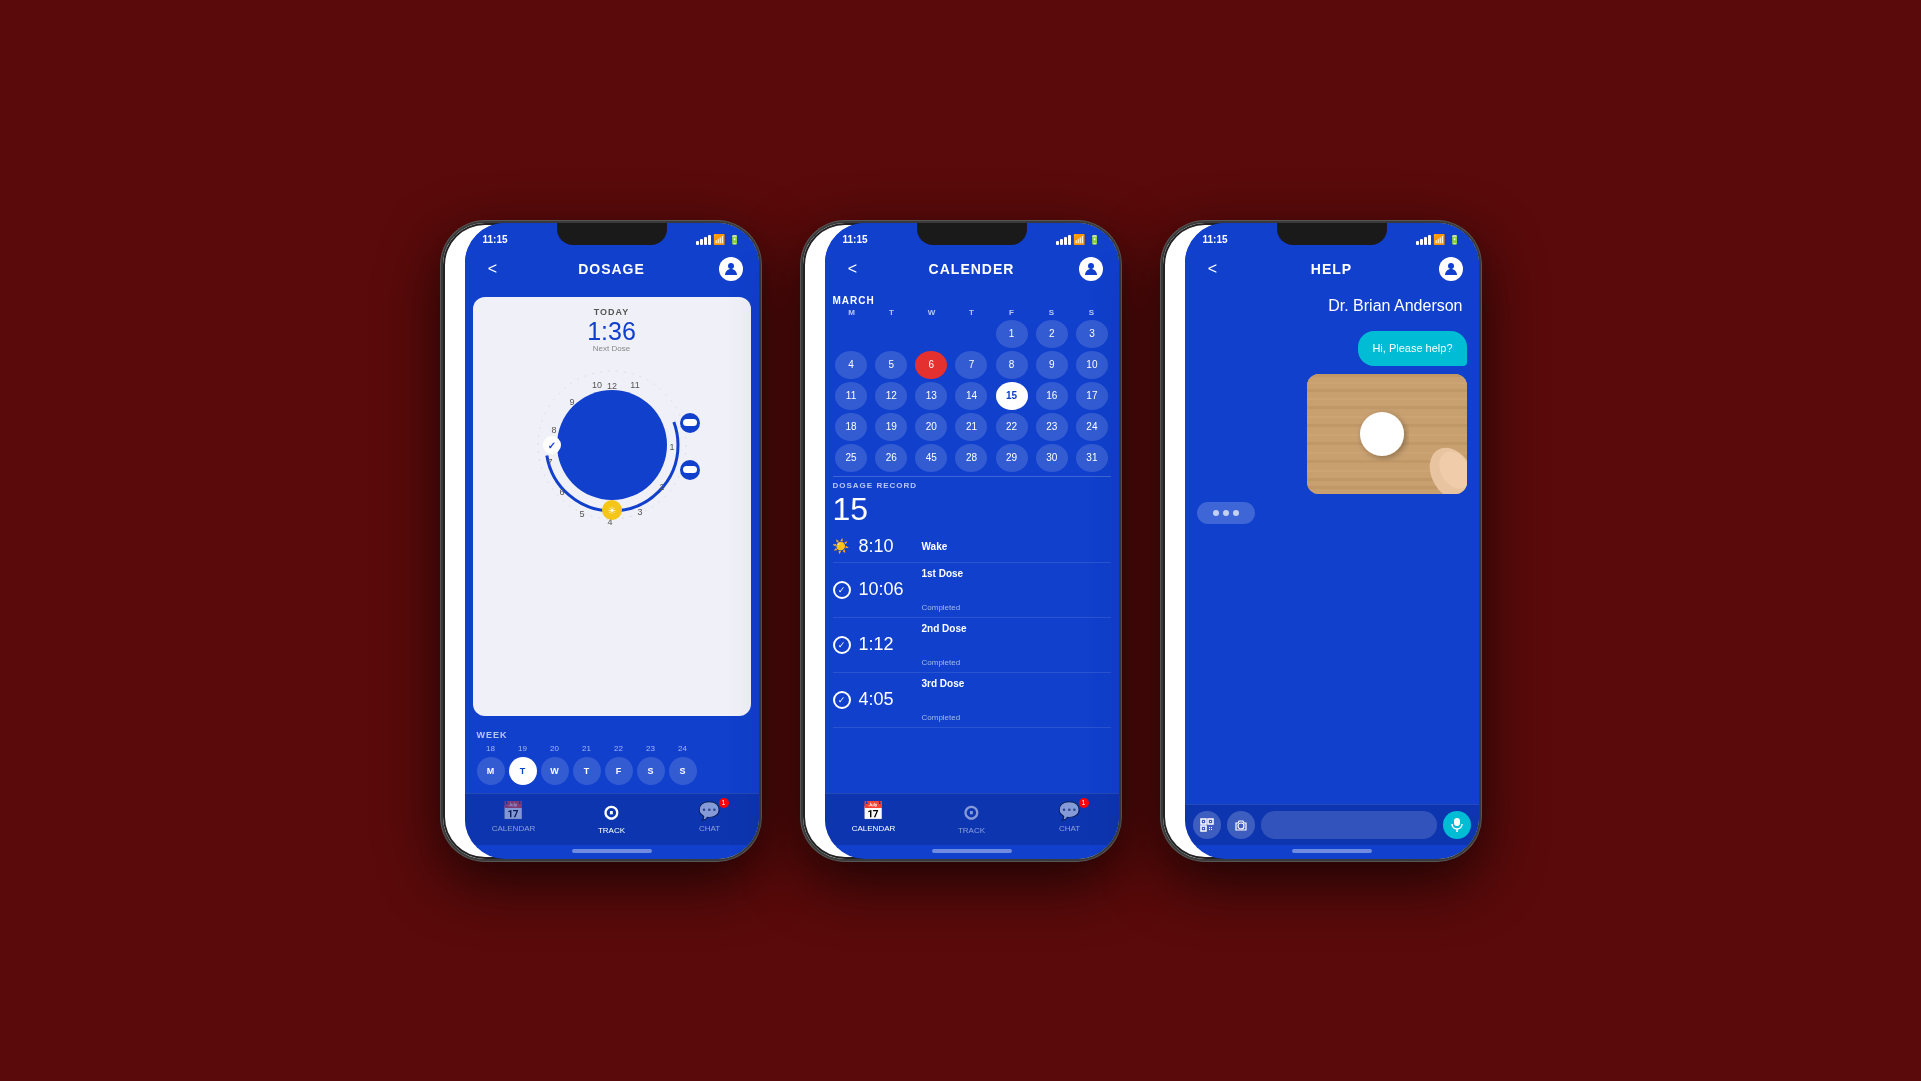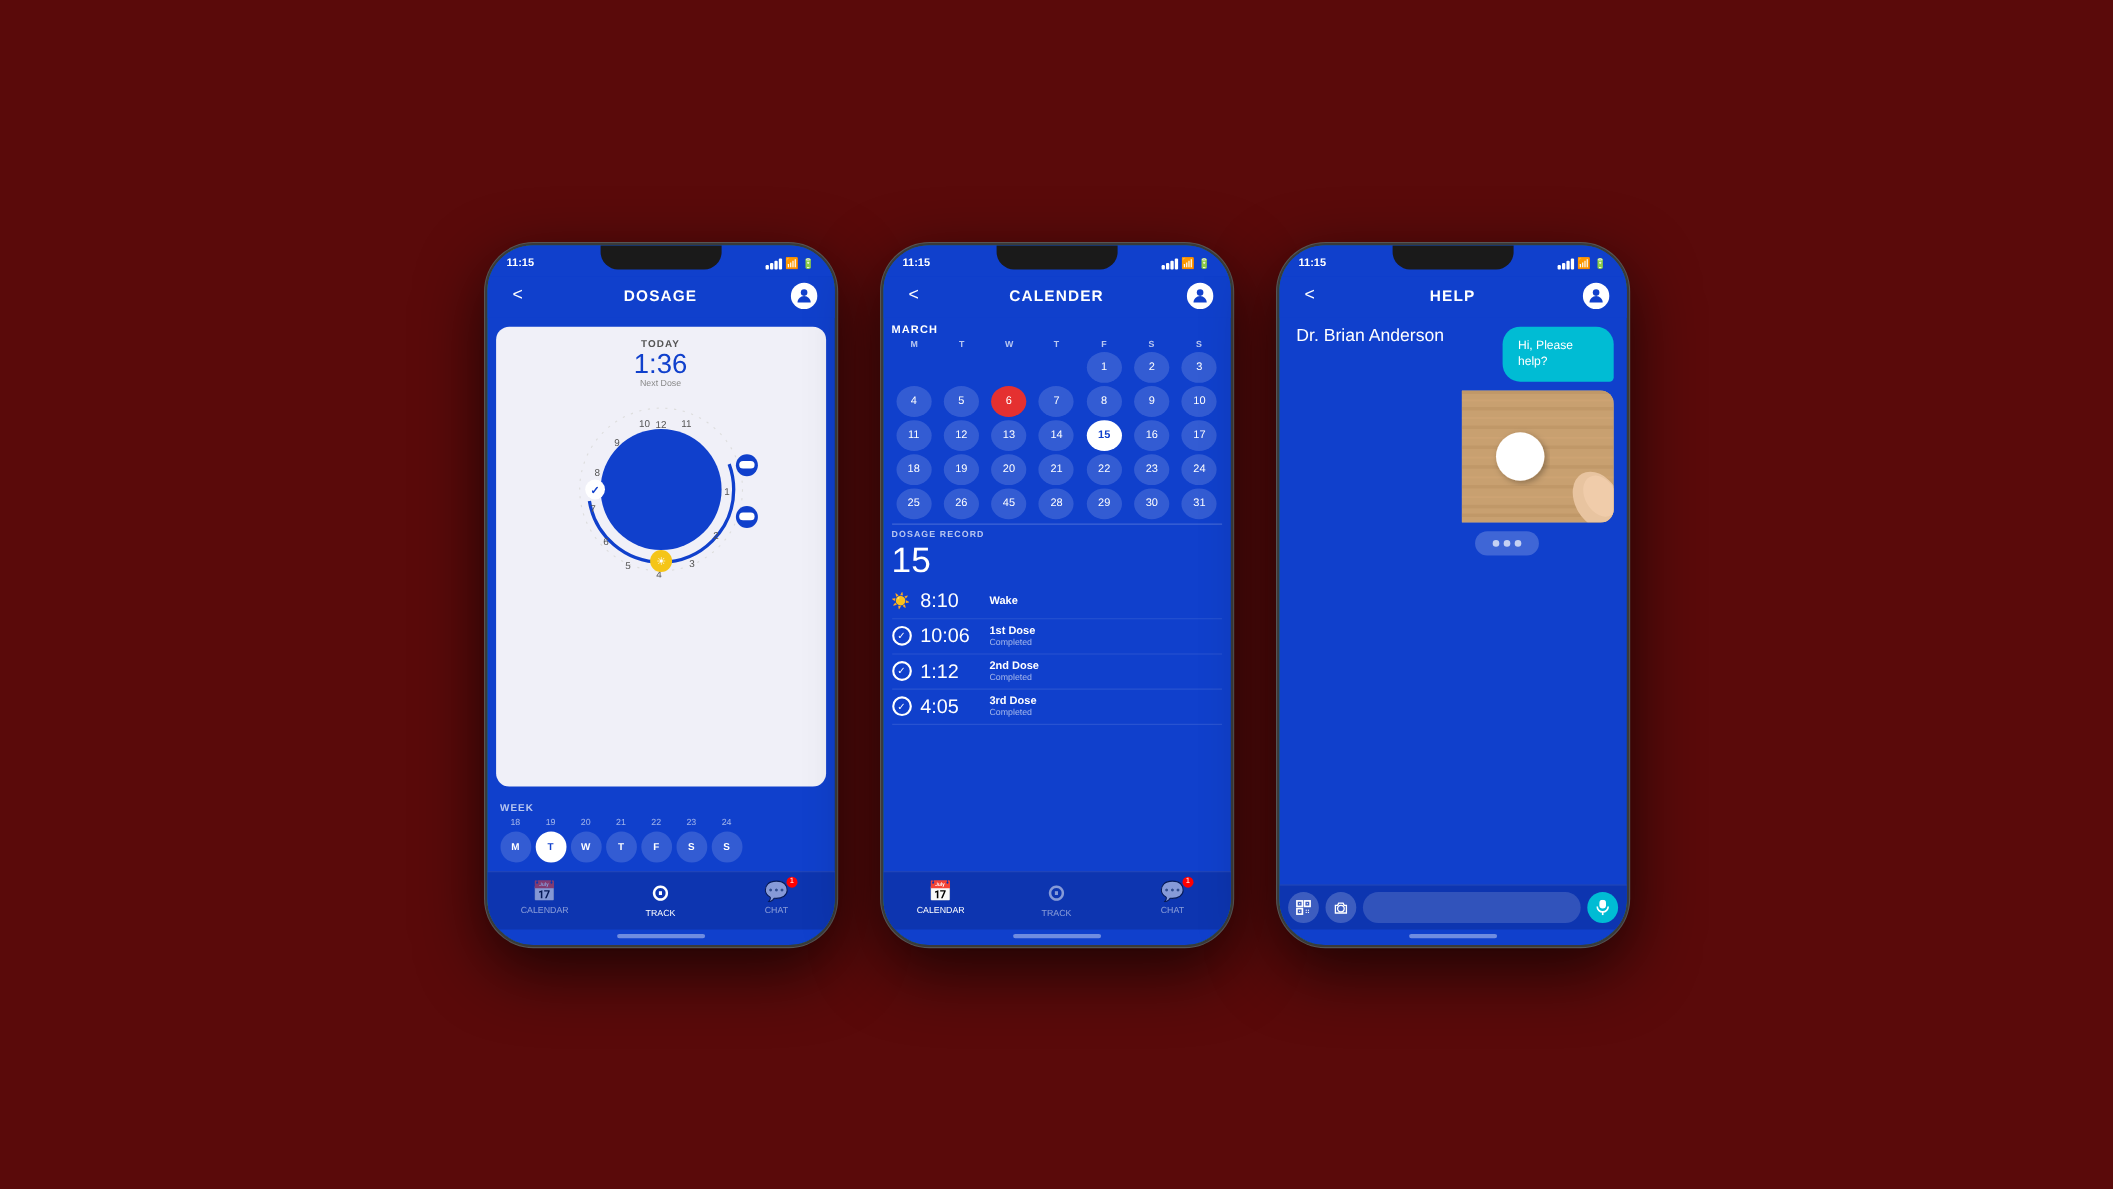--- a/index.html
+++ b/index.html
@@ -12,28 +12,29 @@
       justify-content: center;
       gap: 40px;
       font-family: -apple-system, BlinkMacSystemFont, 'Segoe UI', sans-serif;
       overflow: hidden;
     }
 
     
     .phone {
       width: 320px;
       height: 640px;
-      background: #22c55e;
+      background: #ffffff;
       border-radius: 44px;
       border: 2px solid #3a3a3a;
       position: relative;
       box-shadow: 0 0 0 1px #555, inset 0 0 0 2px #222, 0 20px 60px rgba(0,0,0,0.7);
       overflow: hidden;
       display: flex;
       flex-direction: column;
+      padding-left: 22px;
     }
     .phone-screen {
       flex: 1;
       background: #1040cc;
       display: flex;
       flex-direction: column;
       overflow: hidden;
       margin: 0;
       border-radius: 40px;
       position: relative;
@@ -318,40 +319,42 @@
     }
     .dose-label {
       color: white;
       font-size: 10px;
       font-weight: 600;
       line-height: 1.1;
     }
     .dose-sublabel {
       font-size: 8px;
       color: rgba(255,255,255,0.6);
+      margin-top: 24px;
     }
     .check-icon {
       width: 18px;
       height: 18px;
       border-radius: 50%;
       background: #1040cc;
       border: 2px solid white;
       display: flex;
       align-items: center;
       justify-content: center;
       color: white;
       font-size: 9px;
     }
 
     
     .help-screen .content-area {
       flex: 1;
       display: flex;
-      flex-direction: row;
+      flex-direction: column;
       overflow: hidden;
+      text-align: right;
     }
     .doctor-name {
       font-size: 16px;
       color: white;
       font-weight: 500;
       padding: 8px 16px;
     }
     .chat-area {
       flex: 1;
       padding: 8px 12px;

